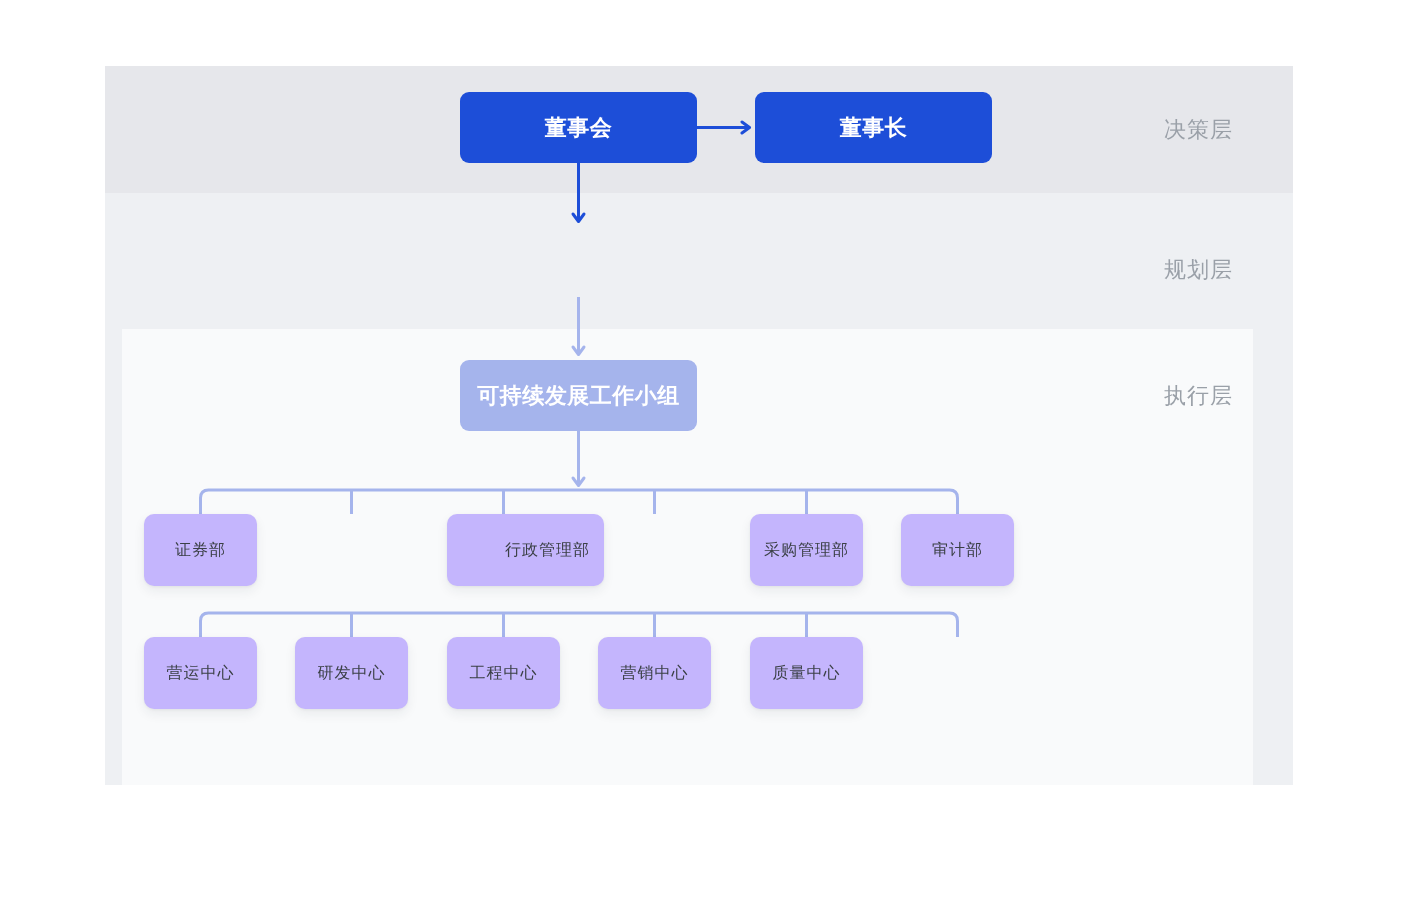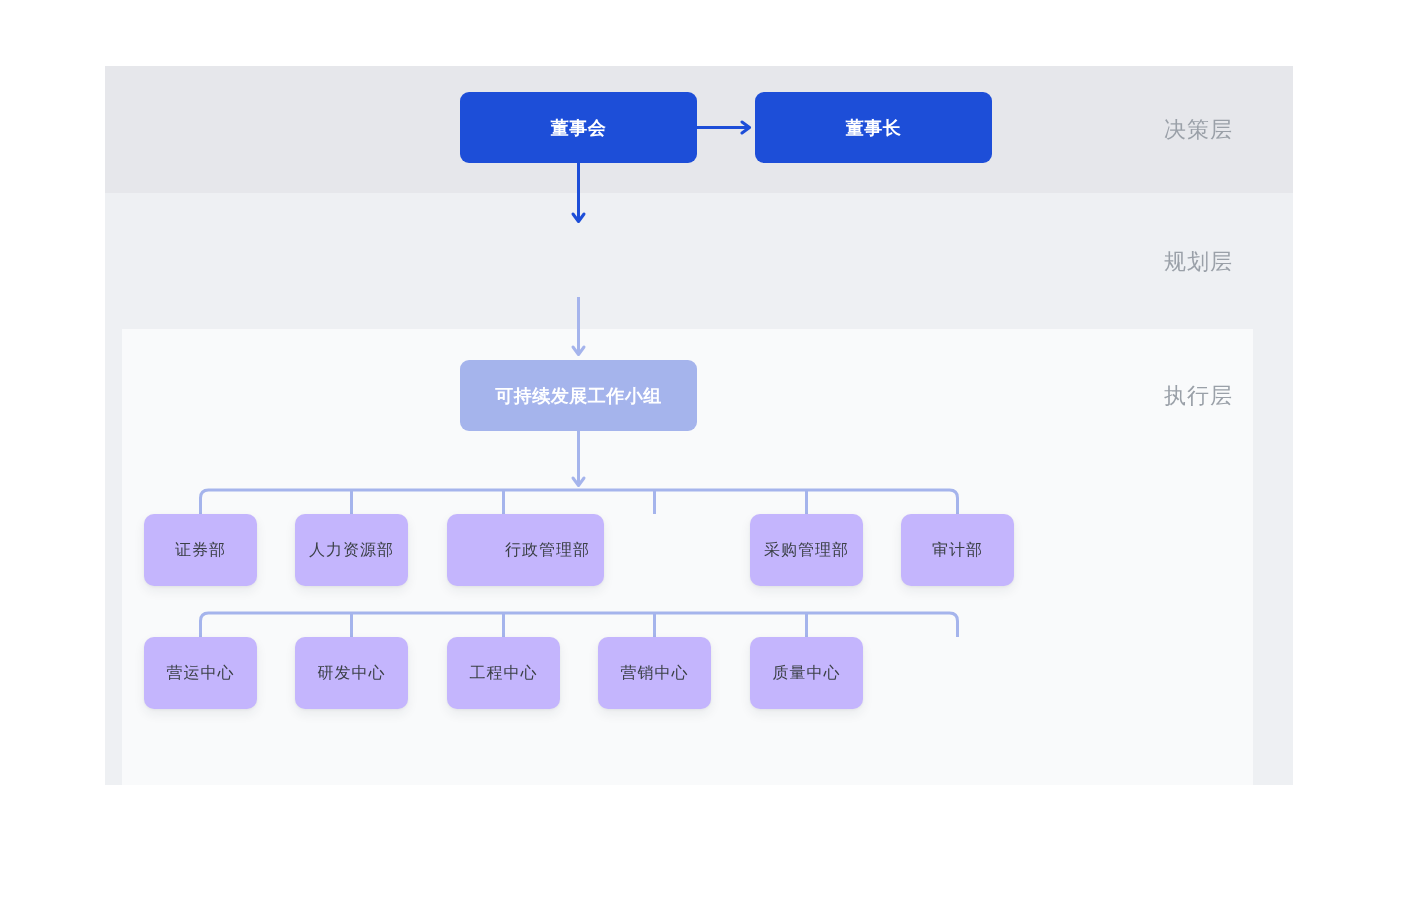--- a/index.html
+++ b/index.html
@@ -10,21 +10,21 @@
   }
   .canvas{position:absolute;left:105px;top:66px;width:1188px;height:719px;}
   .band{position:absolute;left:0;width:1188px;}
   .band-decision{top:0;height:127px;background:#e6e7eb;}
   .band-planning{top:127px;height:136px;background:#eef0f3;}
   .band-execution{top:263px;height:456px;background:#eef0f3;}
   .exec-panel{position:absolute;left:17px;top:0;width:1131px;height:456px;background:#f9fafb;}
   svg.connectors{position:absolute;left:0;top:0;width:1188px;height:719px;pointer-events:none;}
   .node{
     position:absolute;width:237px;display:flex;align-items:center;justify-content:center;
-    color:#ffffff;font-weight:bold;font-size:18px;border-radius:9px;letter-spacing:0.5px;
+    color:#ffffff;font-weight:bold;font-size:22px;border-radius:9px;letter-spacing:0.5px;
     box-sizing:border-box;text-align:center;
   }
   .node-dark{background:#1d4ed8;height:71px;}
   .node-light{background:#a5b4ec;height:70px;}
   .dept{
     position:absolute;width:113px;height:72px;background:#c4b5fd;border-radius:10px;
     box-shadow:0 1px 3px rgba(15,23,42,0.05), 0 5px 12px rgba(30,41,59,0.07);
     display:flex;align-items:center;justify-content:center;
     font-size:16px;color:#3b4046;letter-spacing:1px;white-space:nowrap;
   }
@@ -71,28 +71,27 @@
     <path d="M398.5,547 V571" fill="none" stroke="#a5b4ec" stroke-width="3"></path>
     <path d="M549.5,547 V571" fill="none" stroke="#a5b4ec" stroke-width="3"></path>
     <path d="M701.5,547 V571" fill="none" stroke="#a5b4ec" stroke-width="3"></path>
   </svg>
 
   <div class="node node-dark" style="left:355px;top:26px;">董事会</div>
   <div class="node node-dark" style="left:650px;top:26px;">董事长</div>
   <div class="node node-light" style="left:355px;top:294px;height:71px;">可持续发展工作小组</div>
 
   <div class="dept" style="left:39px;top:448px;">证券部</div>
-  <div class="dept" style="left:190px;top:448px;">人力资源部</div>
   <div class="dept" style="left:342px;top:448px;padding-left:44px;">行政管理部</div>
   <div class="dept" style="left:645px;top:448px;">采购管理部</div>
   <div class="dept" style="left:796px;top:448px;">审计部</div>
 
   <div class="dept" style="left:39px;top:571px;">营运中心</div>
   <div class="dept" style="left:190px;top:571px;">研发中心</div>
   <div class="dept" style="left:342px;top:571px;">工程中心</div>
   <div class="dept" style="left:493px;top:571px;">营销中心</div>
   <div class="dept" style="left:645px;top:571px;">质量中心</div>
 
   <div class="layer-label" style="top:52px;">决策层</div>
-  <div class="layer-label" style="top:184px;margin-left:28px;">规划层</div>
+  <div class="layer-label" style="top:192px;margin-left:28px;">规划层</div>
   <div class="layer-label" style="top:318px;">执行层</div>
 
 </div>
 
 </body></html>

